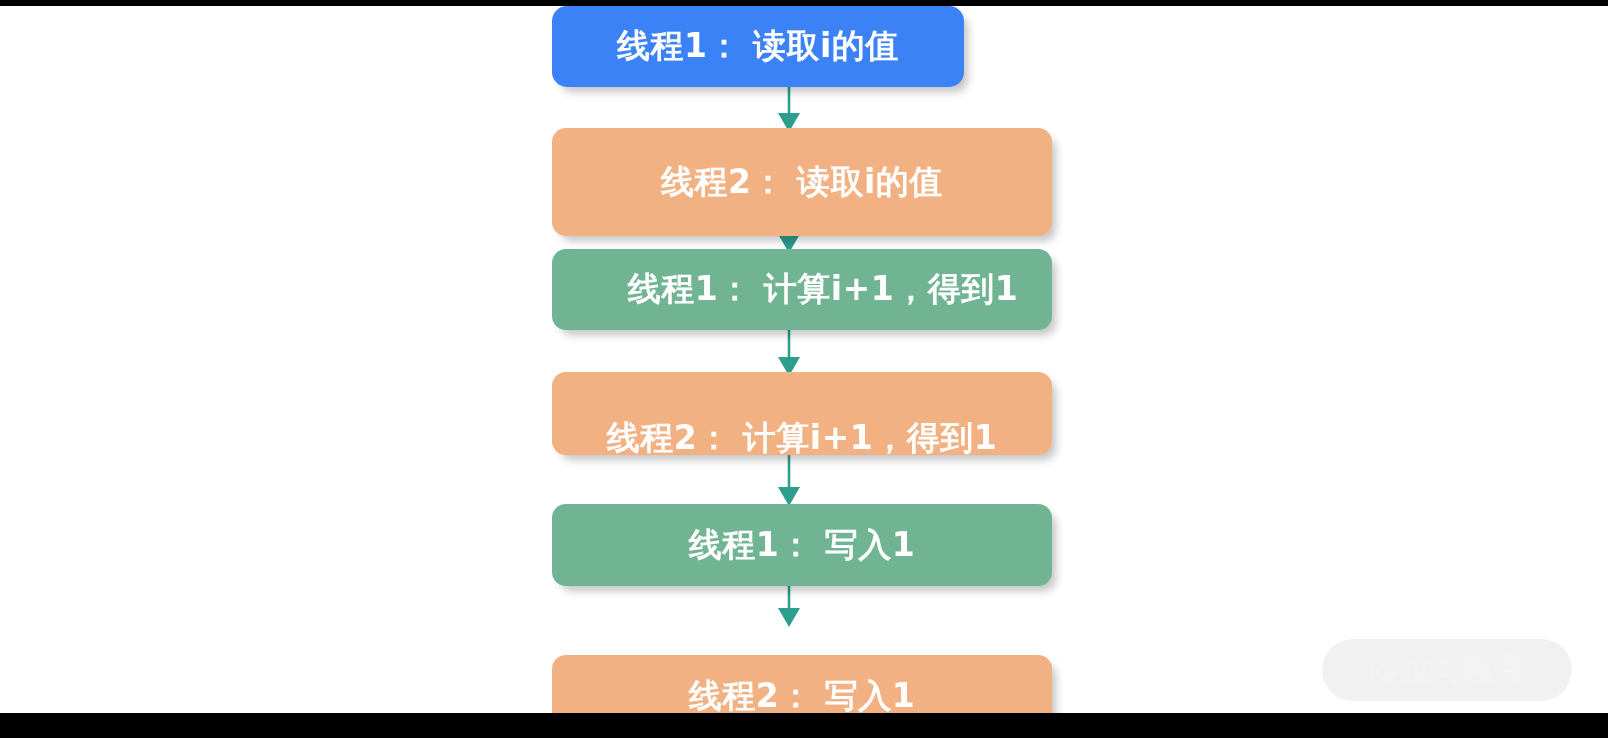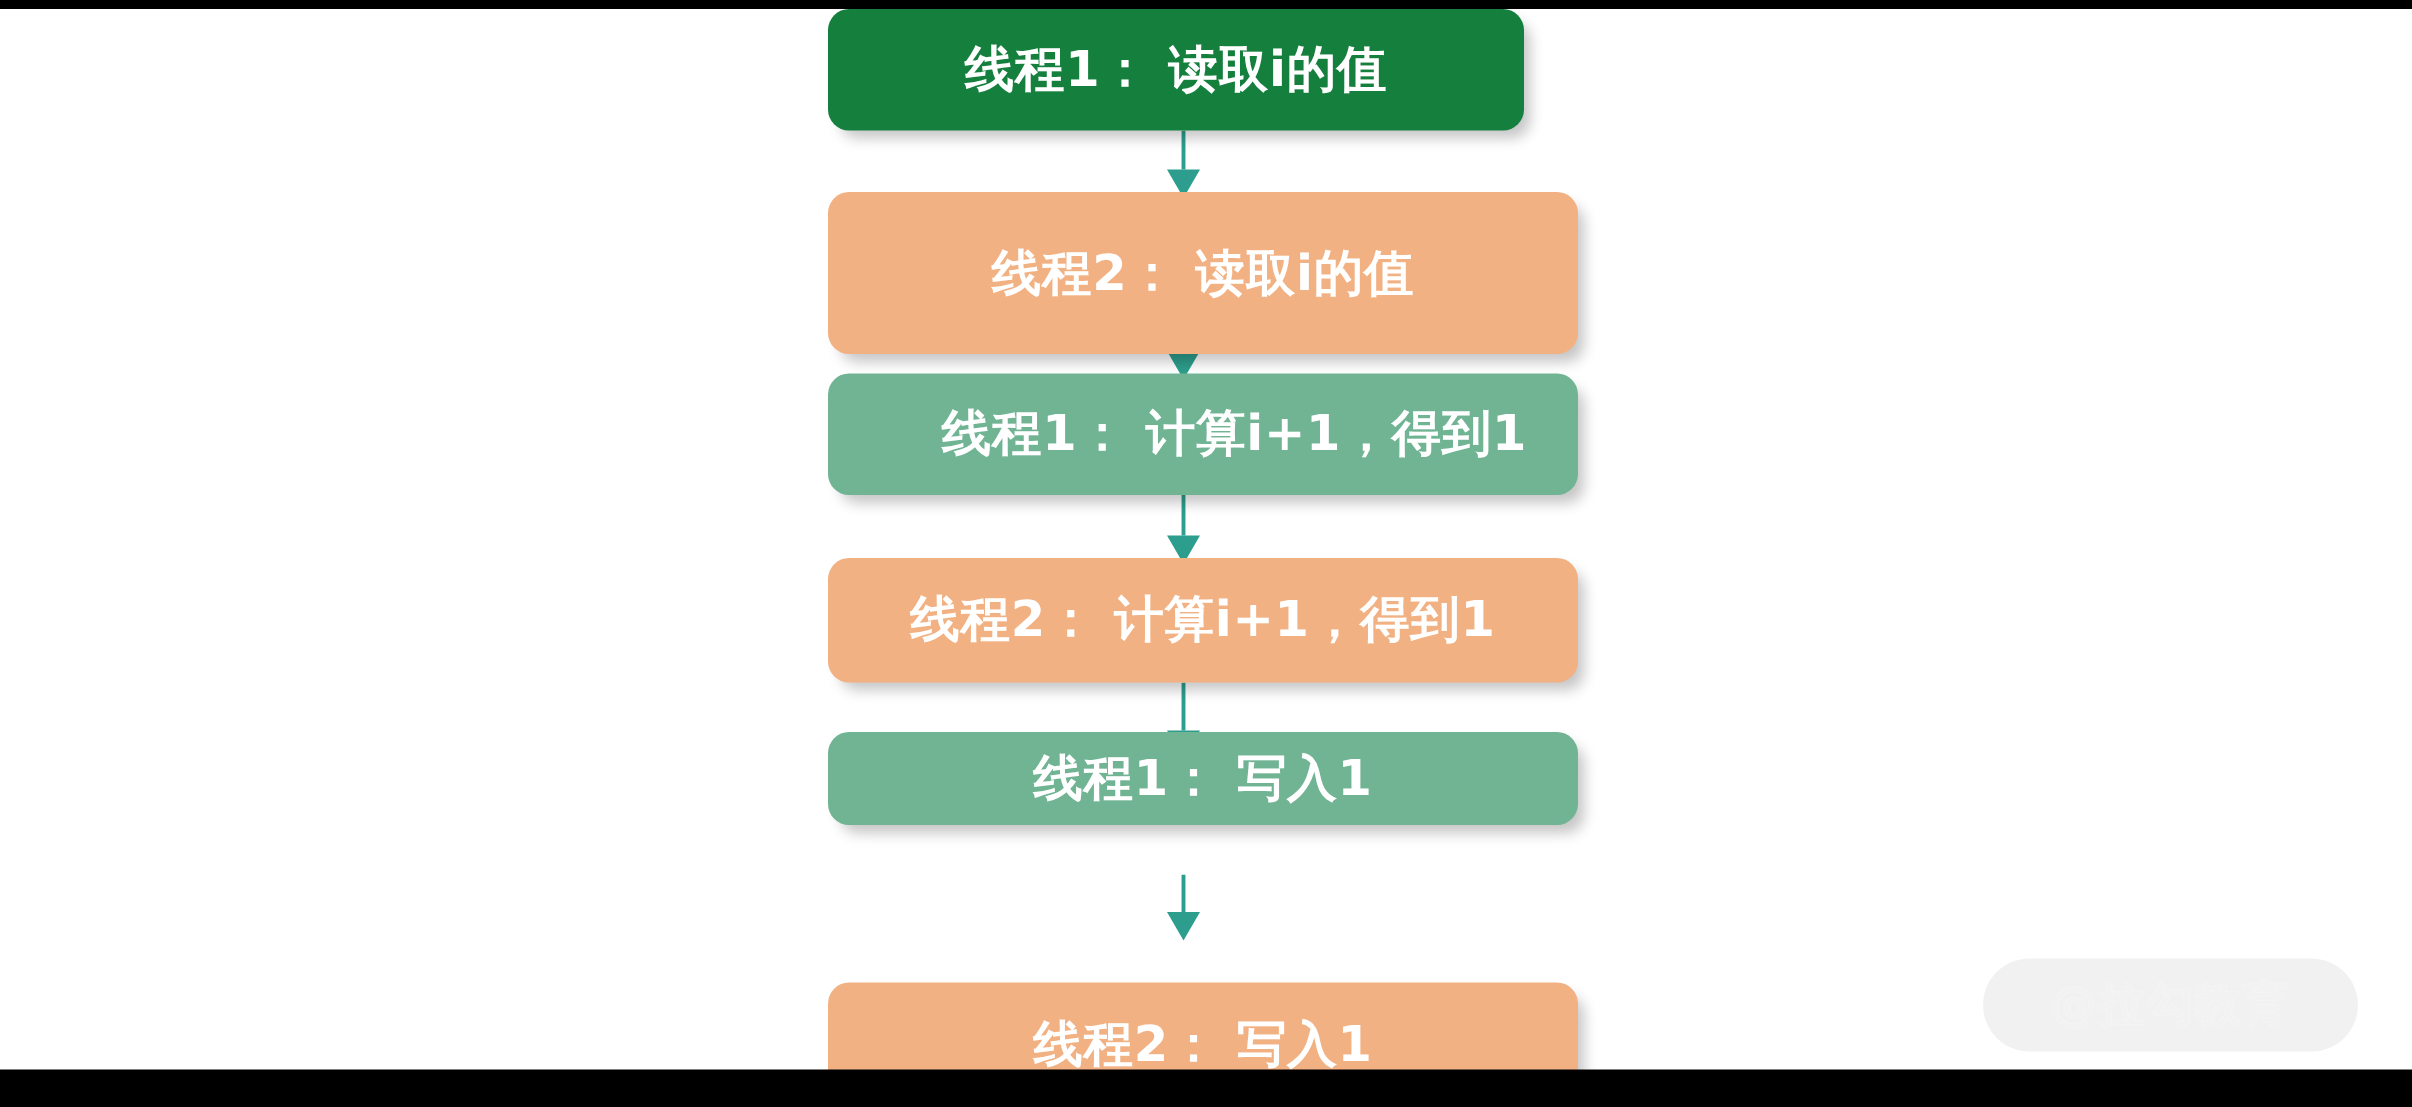--- a/index.html
+++ b/index.html
@@ -114,33 +114,33 @@
           <line x1="12" y1="0" x2="12" y2="32" stroke="#2d9e8d" stroke-width="2.6"></line>
           <polygon points="1,32 23,32 12,51" fill="#2d9e8d"></polygon>
         </svg>
       </div>
       <div class="connector" style="left: 777px; top: 583px;">
         <svg width="24" height="44" viewBox="0 0 24 44">
           <line x1="12" y1="0" x2="12" y2="25" stroke="#2d9e8d" stroke-width="2.6"></line>
           <polygon points="1,25 23,25 12,44" fill="#2d9e8d"></polygon>
         </svg>
       </div>
-      <div class="node" style="left: 552px; top: 6px; width: 464px; height: 81px; background: #15803d;">
+      <div class="node" style="left: 552px; top: 6px; width: 412px; height: 81px; background: #3b82f6; border-radius: 15px;">
         <span class="node-text">线程1： 读取i的值</span>
       </div>
       <div class="node" style="left: 552px; top: 128px; width: 500px; height: 108px; background: rgb(242, 177, 130);">
         <span class="node-text">线程2： 读取i的值</span>
       </div>
       <div class="node" style="left: 552px; top: 249px; width: 500px; height: 81px; background: rgb(112, 180, 148); padding-left: 42px;">
         <span class="node-text">线程1： 计算i+1，得到1</span>
       </div>
-      <div class="node" style="left: 552px; top: 372px; width: 500px; height: 83px; background: rgb(242, 177, 130);">
+      <div class="node" style="left: 552px; top: 372px; width: 500px; height: 83px; background: rgb(242, 177, 130); align-items: flex-end;">
         <span class="node-text">线程2： 计算i+1，得到1</span>
       </div>
-      <div class="node" style="left: 552px; top: 488px; width: 500px; height: 62px; background: rgb(112, 180, 148);">
+      <div class="node" style="left: 552px; top: 504px; width: 500px; height: 82px; background: rgb(112, 180, 148);">
         <span class="node-text">线程1： 写入1</span>
       </div>
       <div class="node" style="left: 552px; top: 623px; width: 500px; height: 83px; background: rgb(242, 177, 130); margin-top: 32px;">
         <span class="node-text">线程2： 写入1</span>
       </div>
     </div>
 
   <div class="watermark">
     <span class="wm-text">@拉勾教育</span>
   </div>

